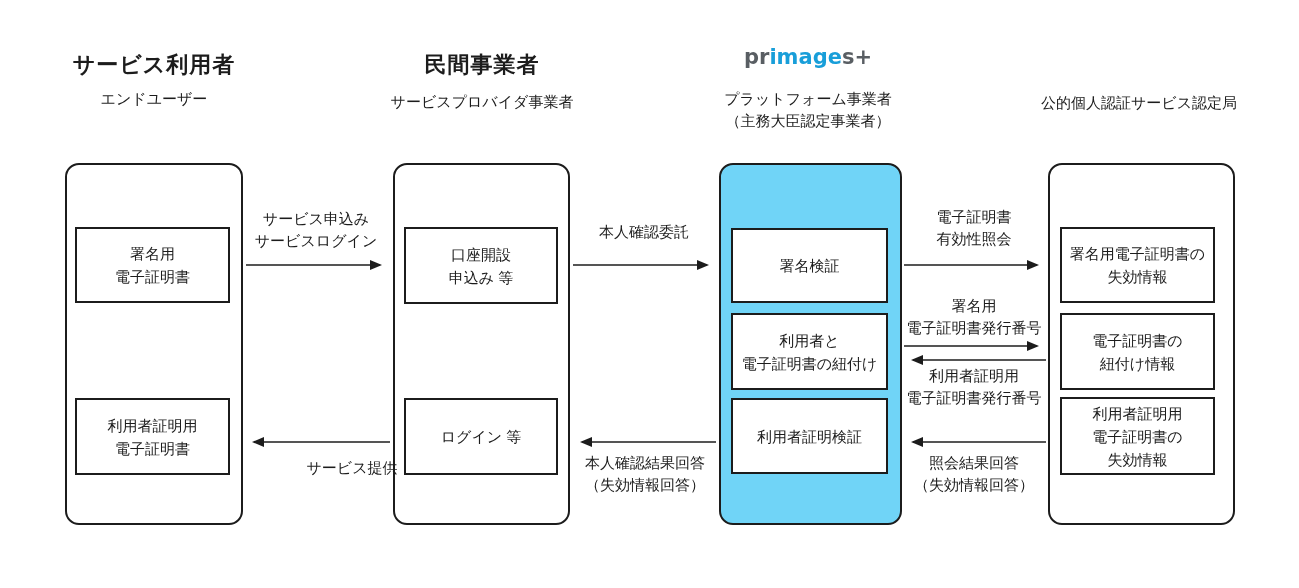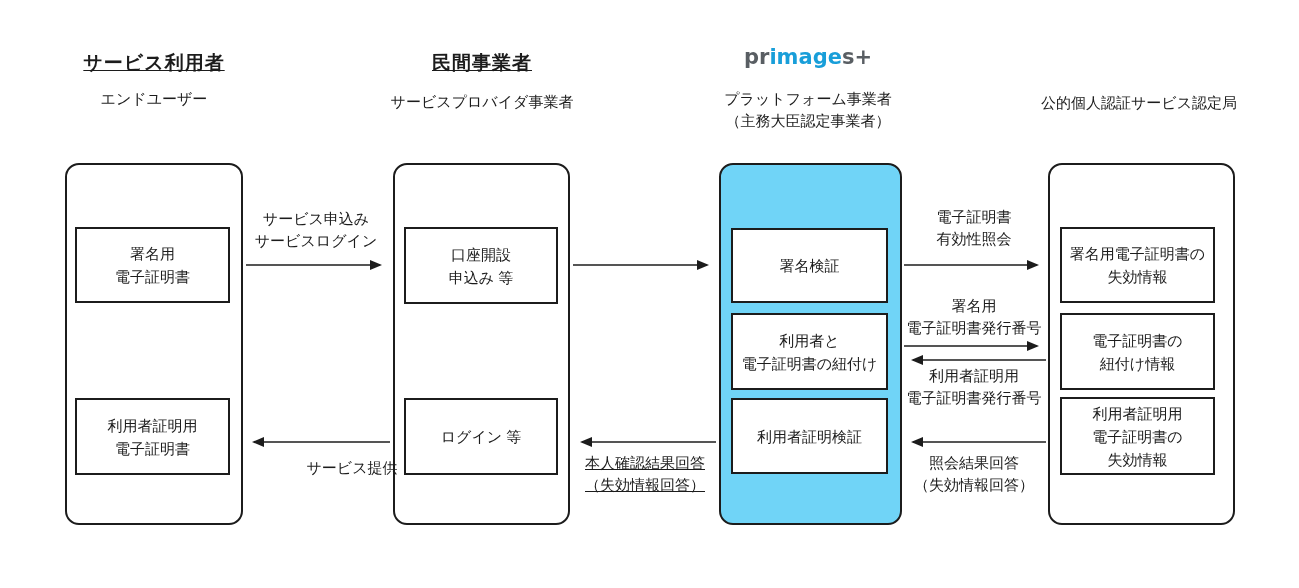--- a/index.html
+++ b/index.html
@@ -1,19 +1,19 @@
 <!DOCTYPE html>
 <html><head>
 <meta charset="utf-8">
 <style>
   html,body{margin:0;padding:0;background:#ffffff;}
   .canvas{position:relative;width:1299px;height:588px;background:#ffffff;
           font-family:"Liberation Sans","DejaVu Sans",sans-serif;color:#1c1c1c;overflow:hidden;}
   .abs{position:absolute;}
-  .ctitle{font-size:19px;font-weight:700;text-align:center;letter-spacing:1px;text-decoration:underline;}
+  .ctitle{font-size:22px;font-weight:700;text-align:center;letter-spacing:1px;}
   .csub{font-size:15px;text-align:center;white-space:pre-line;line-height:22px;}
   .entity{position:absolute;border:2px solid #1c1c1c;border-radius:14px;background:#ffffff;box-sizing:border-box;}
   .entity.platform{background:#70D4F7;border-width:2.5px;}
   .ibox{position:absolute;border:2px solid #1c1c1c;background:#ffffff;box-sizing:border-box;
         display:flex;align-items:center;justify-content:center;text-align:center;
         font-size:15px;line-height:23px;white-space:pre-line;}
   .albl{position:absolute;font-size:15px;line-height:22px;text-align:center;white-space:pre-line;}
   .logo3{font-family:"DejaVu Sans",sans-serif;font-weight:700;font-size:21px;letter-spacing:0px;
          text-align:center;}
   .jlis{display:flex;align-items:center;justify-content:center;gap:7px;}
@@ -81,21 +81,22 @@
       <line x1="904" y1="265" x2="1037" y2="265" marker-end="url(#ah)"></line>
       <line x1="904" y1="346" x2="1037" y2="346" marker-end="url(#ah)"></line>
       <line x1="1046" y1="360" x2="913" y2="360" marker-end="url(#ah)"></line>
       <line x1="1046" y1="442" x2="913" y2="442" marker-end="url(#ah)"></line>
     </g>
   </svg>
 
   <div class="albl" style="left:231px;top:208px;width:170px;">サービス申込み
 サービスログイン</div>
   <div class="albl" style="left:231px;top:457px;width:170px;padding-left:36px;">サービス提供</div>
-  <div class="albl" style="left:559px;top:452px;width:172px;text-decoration:underline;">本人確認結果回答
+  <div class="albl" style="left:569px;top:221px;width:150px;">本人確認委託</div>
+  <div class="albl" style="left:559px;top:452px;width:172px;">本人確認結果回答
 （失効情報回答）</div>
   <div class="albl" style="left:904px;top:206px;width:140px;">電子証明書
 有効性照会</div>
   <div class="albl" style="left:884px;top:295px;width:180px;">署名用
 電子証明書発行番号</div>
   <div class="albl" style="left:884px;top:365px;width:180px;">利用者証明用
 電子証明書発行番号</div>
   <div class="albl" style="left:894px;top:452px;width:160px;">照会結果回答
 （失効情報回答）</div>
 

